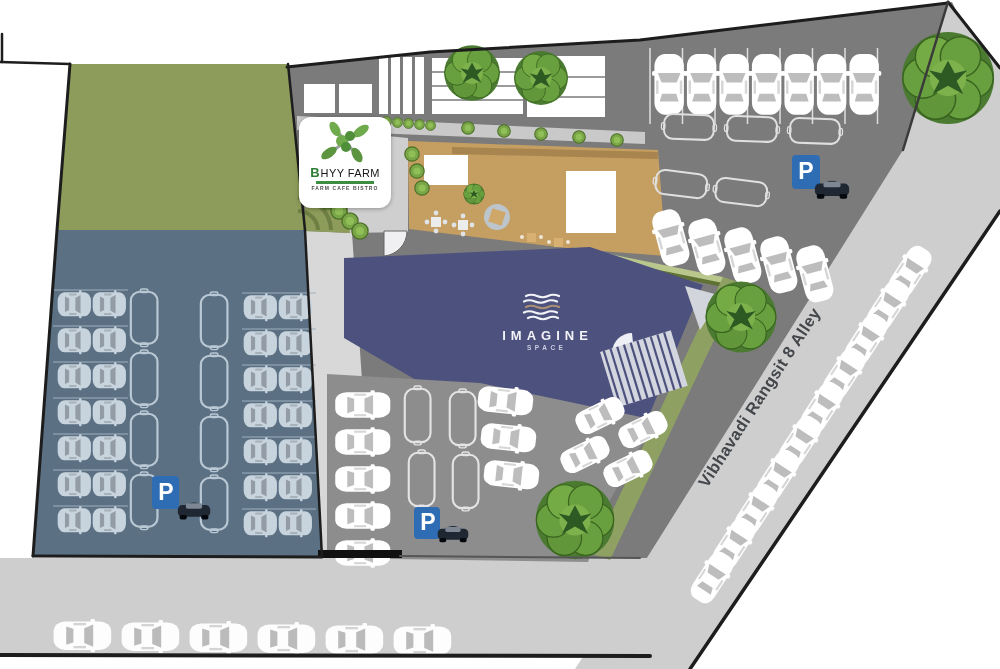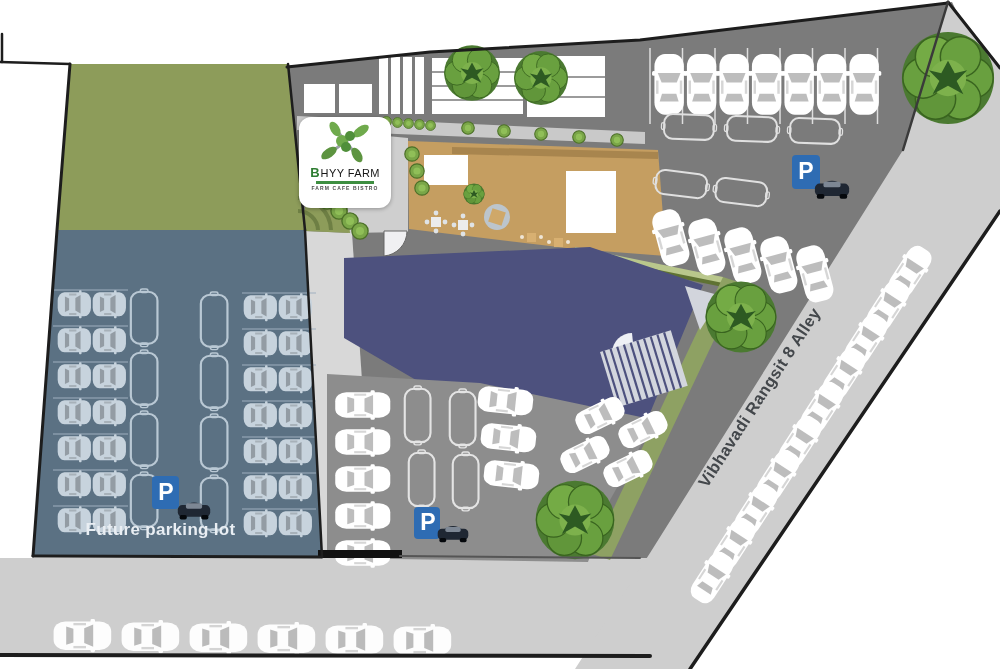--- a/index.html
+++ b/index.html
@@ -372,21 +372,20 @@
     <path d="M305 230 L322 557" stroke-width="2.5"></path>
     <path d="M287 67 L430 52 L640 40 L948 3" stroke-width="3"></path>
     <path d="M948 2 L1000 68" stroke-width="3"></path>
     <path d="M948 2 L903 150" stroke-width="2.5" stroke="#3a3a3a"></path>
     <path d="M1000 211 L690 669" stroke-width="3.5"></path>
     <path d="M0 655 L650 656" stroke-width="4"></path>
     <path d="M400 556 L640 558" stroke-width="2" stroke="#555"></path>
   </g>
 </svg>
 
-<div class="overlay future-label">Future parking lot</div>
 
 <div class="overlay street-label">Vibhavadi Rangsit 8 Alley</div>
 
 <div class="overlay p-letter p-future">P</div>
 <div class="overlay p-letter p-top">P</div>
 <div class="overlay p-letter p-mid">P</div>
 
 <div class="overlay bhyy-card">
   <svg width="60" height="44" viewBox="0 0 56 44">
     <g stroke="#9aa0a5" stroke-width="3" stroke-linecap="round" fill="none">
@@ -402,14 +401,27 @@
     <circle cx="29" cy="28" r="5" fill="#4f8f3a"></circle>
   </svg>
   <div class="bhyy-row">
     <span class="bhyy-b">B</span>
     <span class="bhyy-name">HYY FARM</span>
   </div>
   <div class="bhyy-bar"></div>
   <div class="bhyy-tag">FARM CAFE BISTRO</div>
 </div>
 
-
+<div class="overlay imagine">
+  <svg width="46" height="28" viewBox="0 0 46 28">
+    <g fill="none" stroke-width="2.2" stroke-linecap="round">
+      <path d="M4 3 q5 -2.5 11 0 t11 0 t11 0" stroke="#f2f3f7"></path>
+      <path d="M2 8.5 q5 -2.5 11 0 t11 0 t11 0" stroke="#f2f3f7"></path>
+      <path d="M4 14 q5 -2.5 11 0 t11 0 t11 0" stroke="#a98f73"></path>
+      <path d="M2 19.5 q5 -2.5 11 0 t11 0 t11 0" stroke="#f2f3f7"></path>
+      <path d="M6 25 q5 -2.5 10 0 t10 0 t10 0" stroke="#f2f3f7"></path>
+    </g>
+  </svg>
+  <div class="imagine-name">IMAGINE</div>
+  <div class="imagine-sub">SPACE</div>
 </div>
 
+</div>
+
 </body></html>

